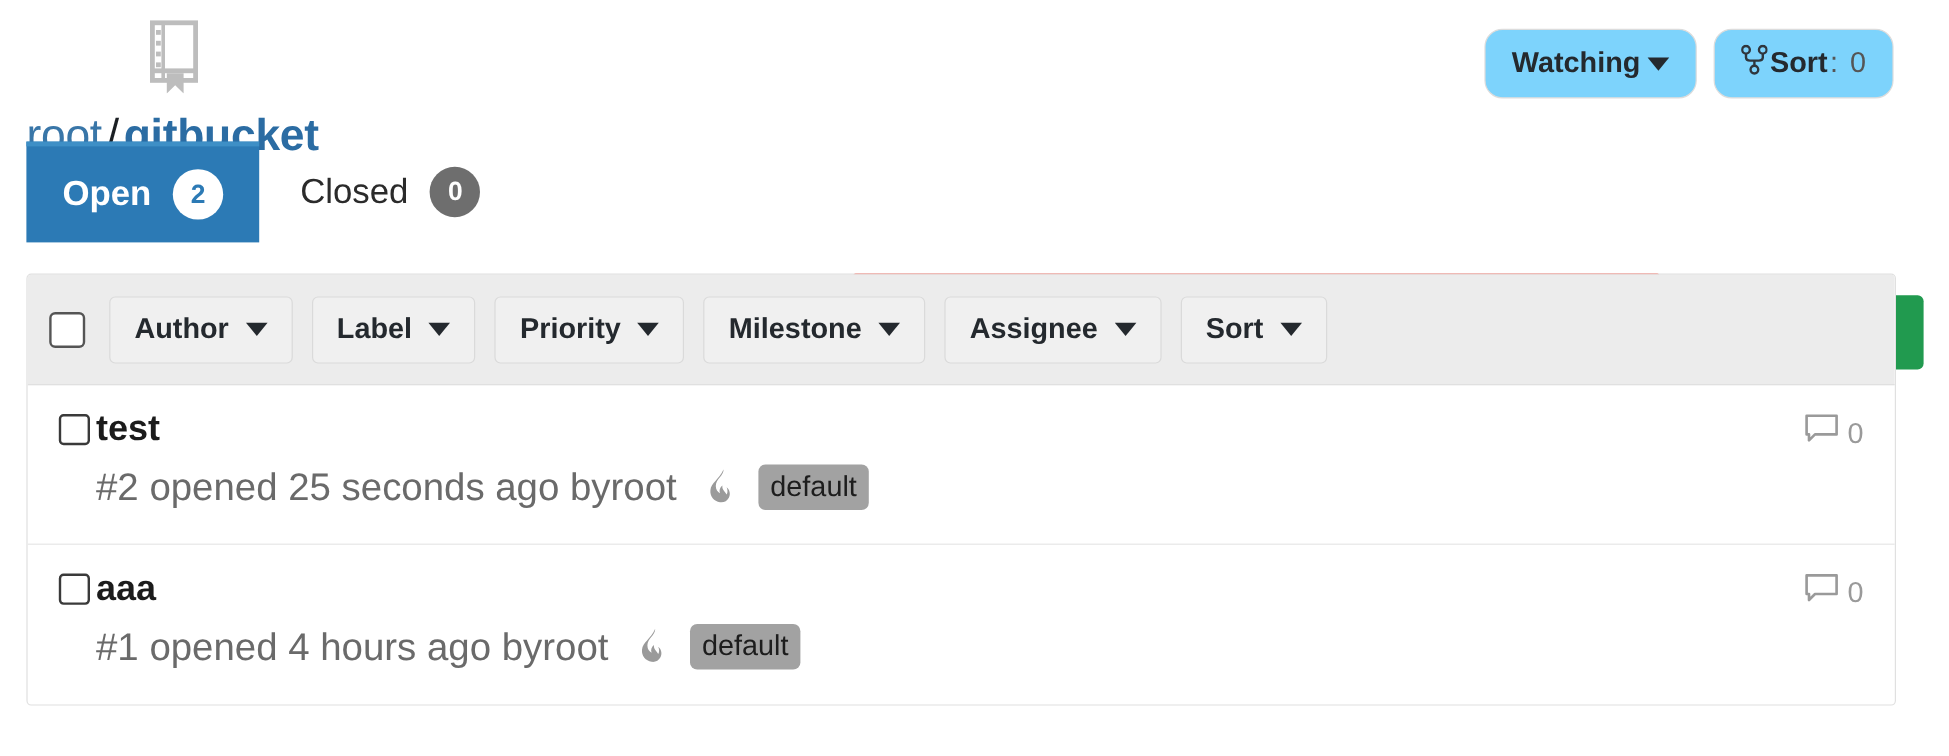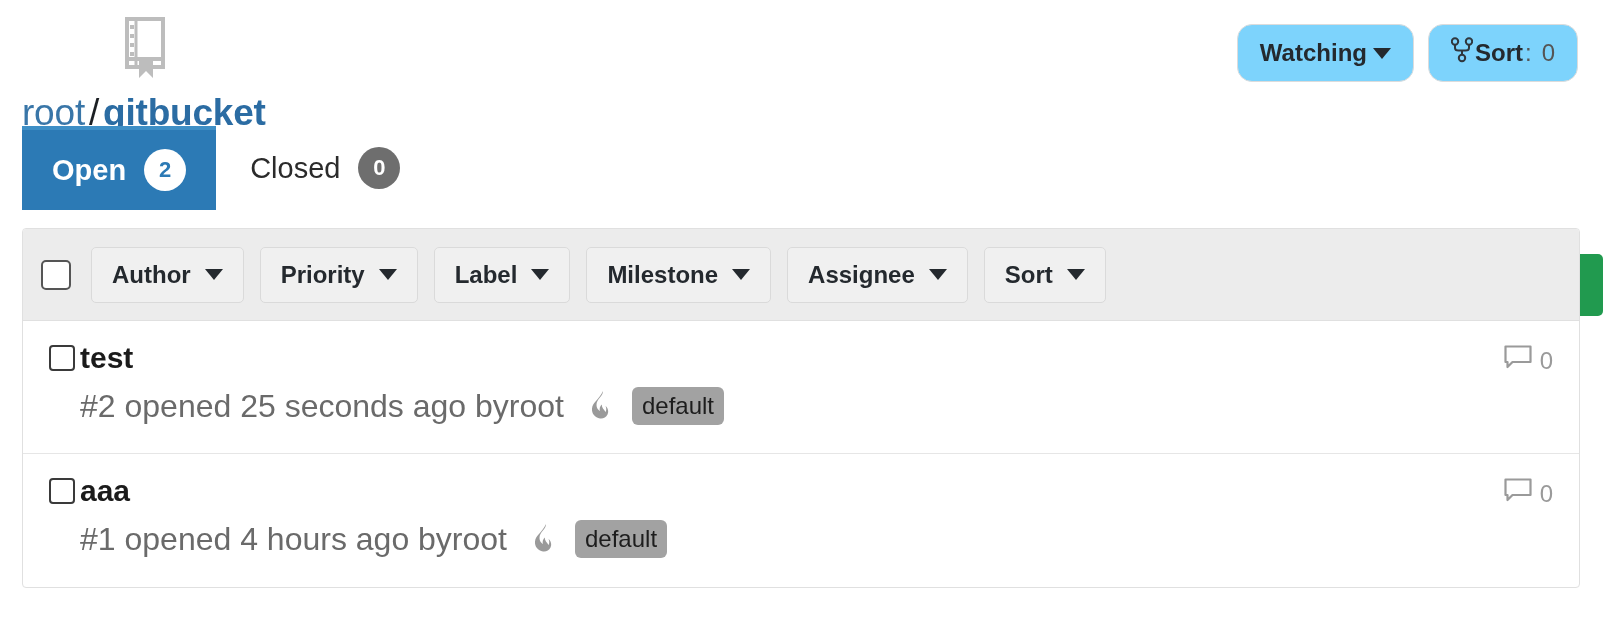--- a/index.html
+++ b/index.html
@@ -86,21 +86,21 @@
     border-left: 9px solid transparent;
     border-right: 9px solid transparent;
     border-top: 11px solid #24292e;
     display: inline-block;
     margin-left: 4px;
   }
 
   
   .sub-nav {
     position: absolute;
-    left: 0; top: 126px;
+    left: 0; top: 118px;
     width: 1624px;
     height: 92px;
   }
   .tabs {
     position: absolute;
     left: 22px; top: 0;
     display: flex;
     align-items: stretch;
     height: 84px;
   }
@@ -396,25 +396,25 @@
 
 <div class="issue-list">
 
   <div class="list-toolbar">
     <div class="chk"></div>
     <div class="filter-btn">
       <span>Author</span>
       <span class="caret"></span>
     </div>
     <div class="filter-btn">
+      <span>Label</span>
+      <span class="caret"></span>
+    </div>
+    <div class="filter-btn">
       <span>Priority</span>
-      <span class="caret"></span>
-    </div>
-    <div class="filter-btn">
-      <span>Label</span>
       <span class="caret"></span>
     </div>
     <div class="filter-btn">
       <span>Milestone</span>
       <span class="caret"></span>
     </div>
     <div class="filter-btn">
       <span>Assignee</span>
       <span class="caret"></span>
     </div>

